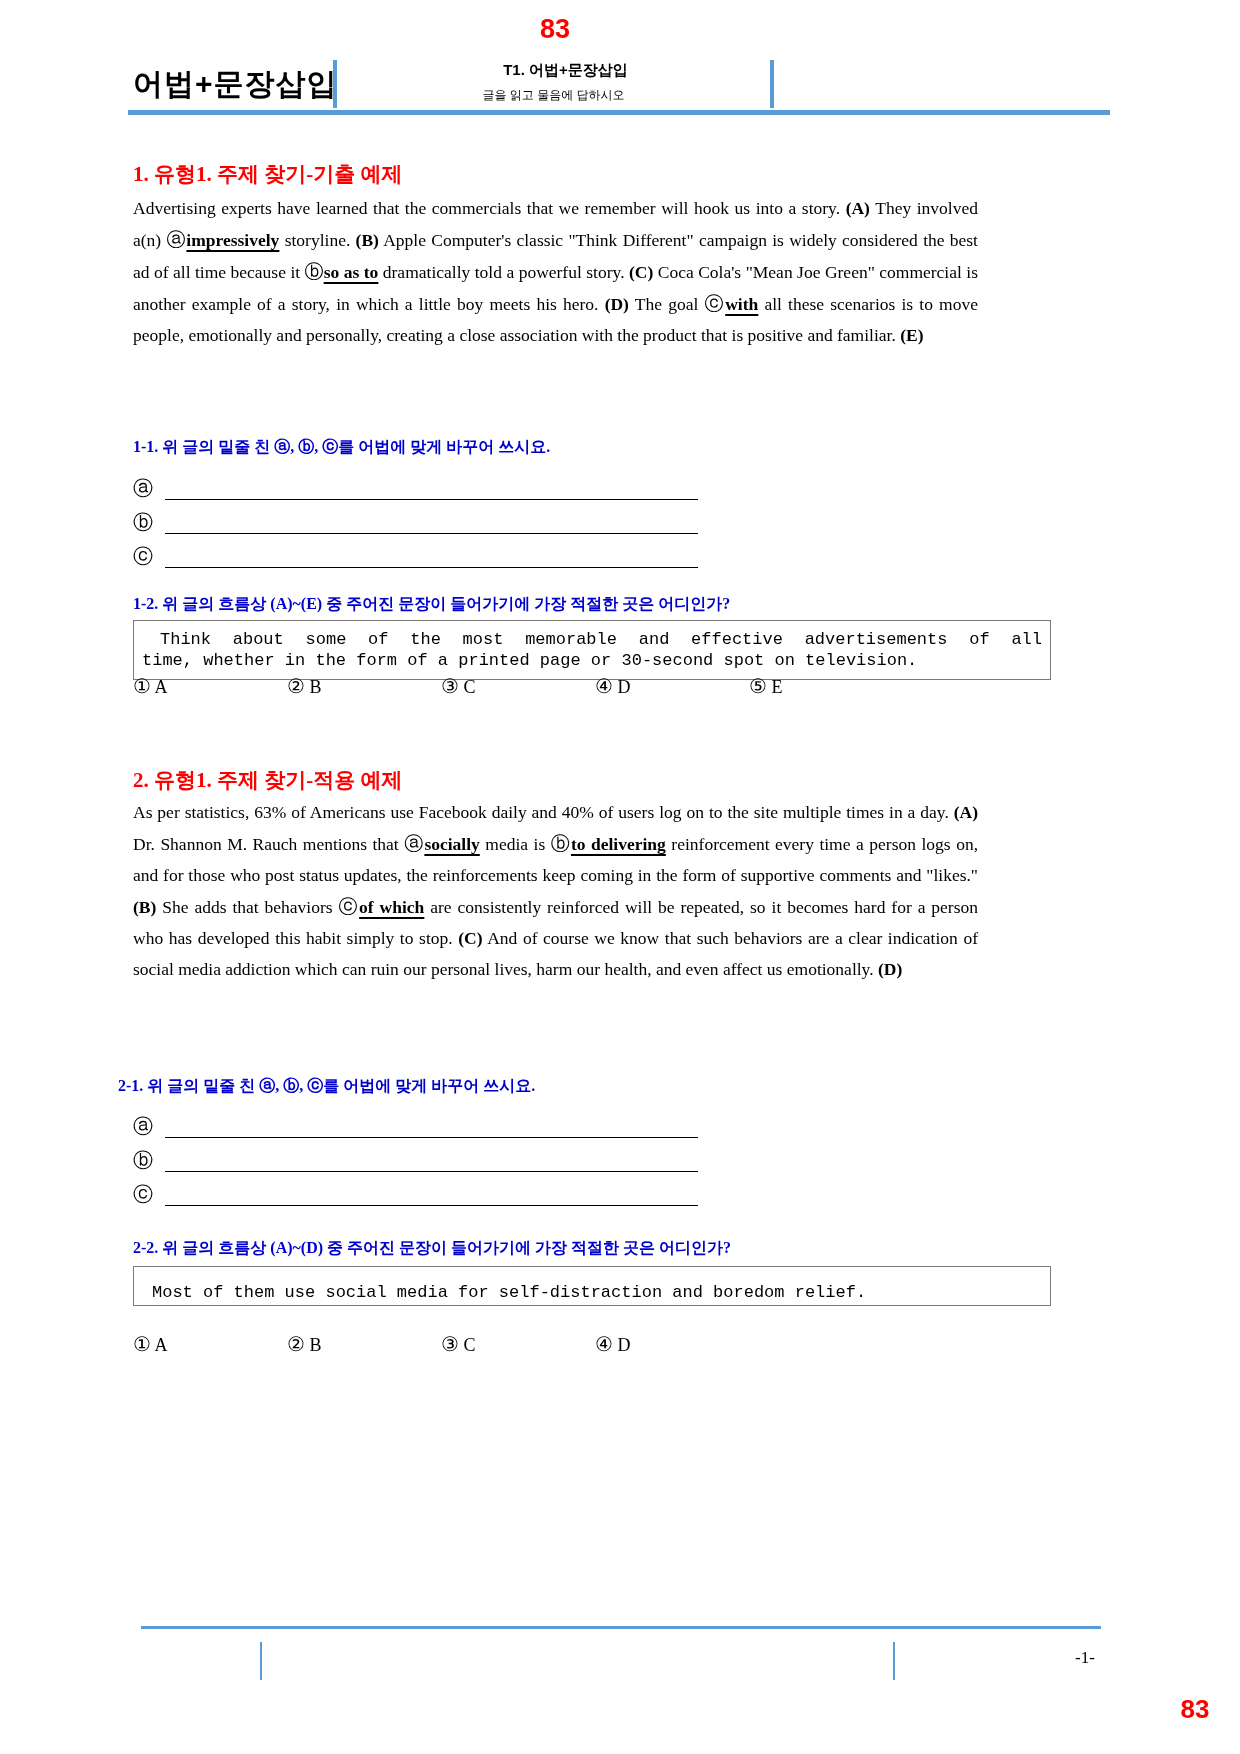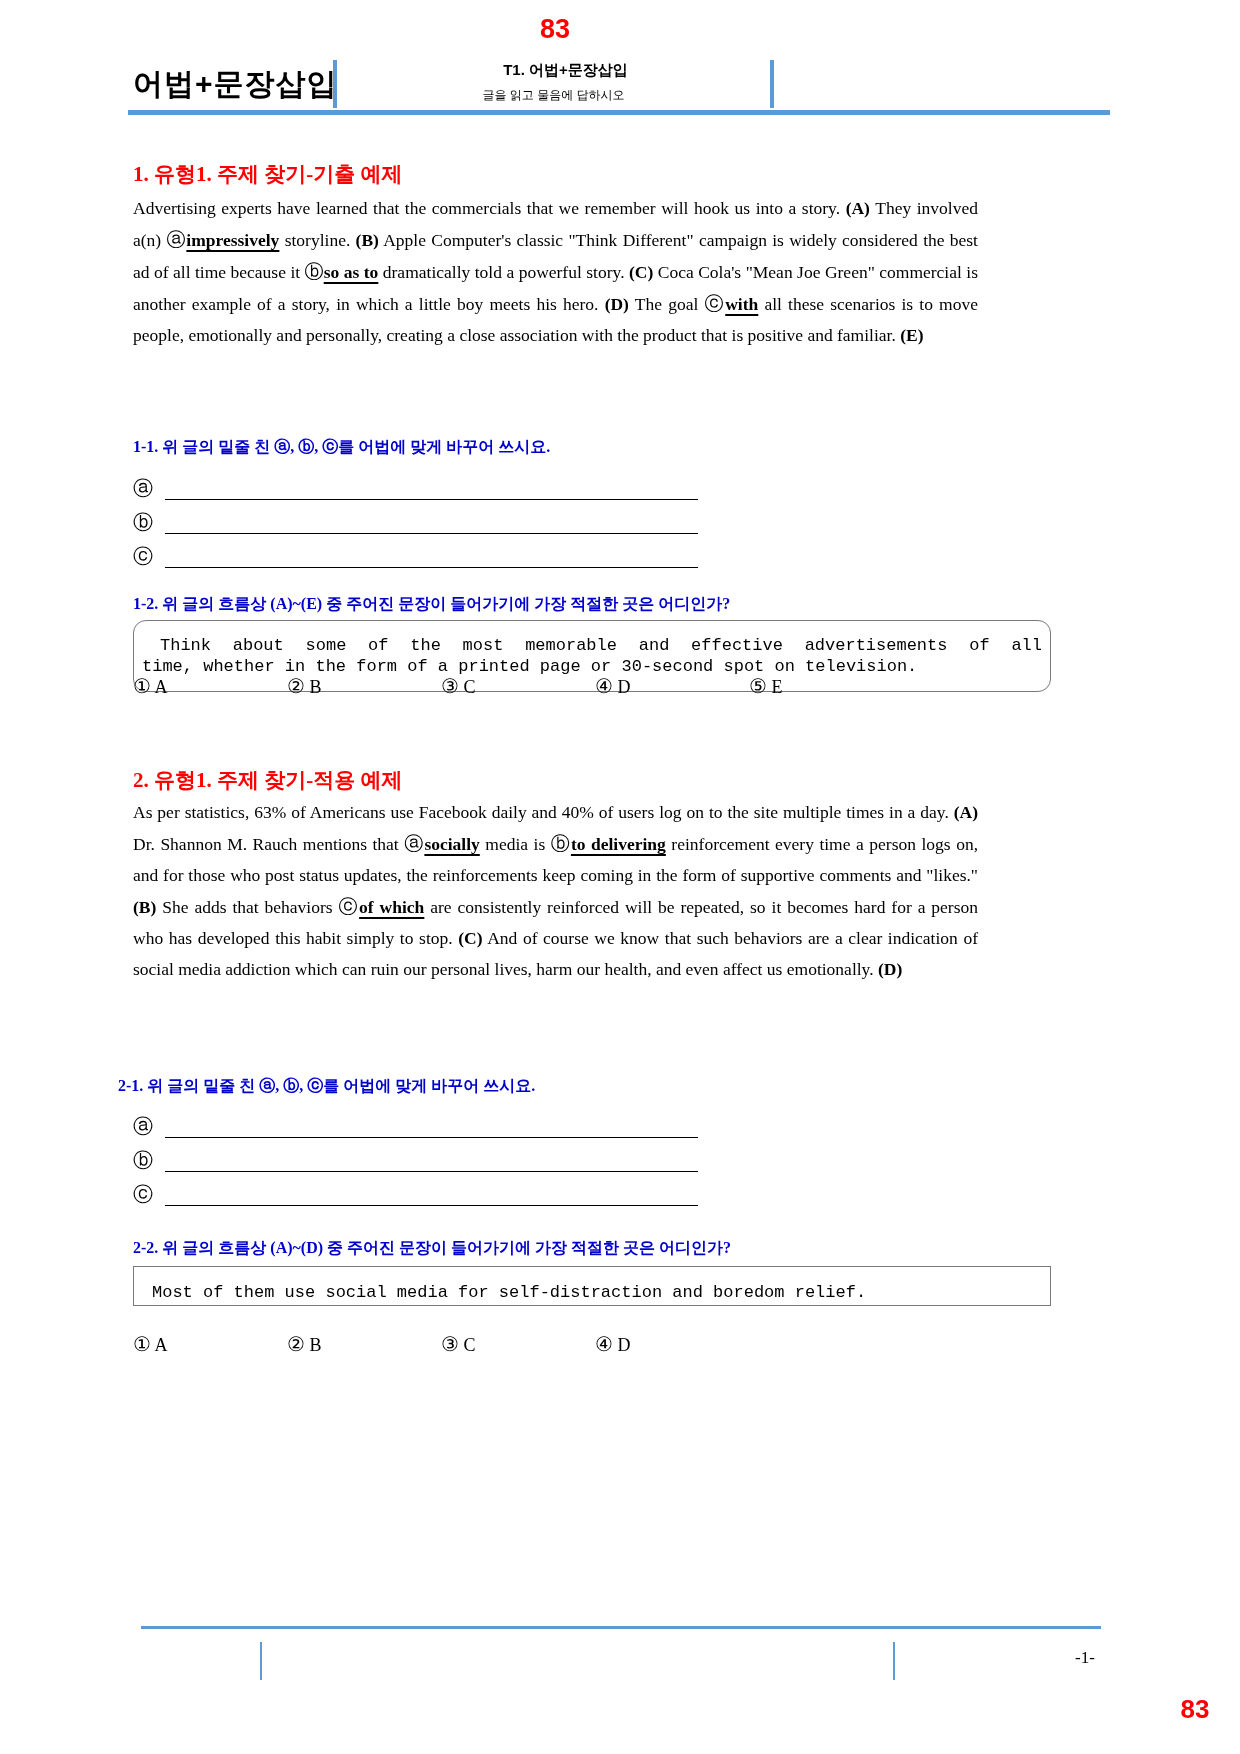--- a/index.html
+++ b/index.html
@@ -48,21 +48,21 @@
   .blanks{display:block;}
   .blanks1{left:133px;top:466px;}
   .blanks2{left:133px;top:1104px;}
   .blank-row{height:34px;display:flex;align-items:flex-end;gap:12px;}
   .circ{font-size:20px;line-height:1;margin-bottom:2px;}
   .blank-line{width:533px;border-bottom:1.5px solid #000;height:26px;}
 
   
   .sent-box{width:918px;border:1px solid #7a7a7a;box-sizing:border-box;
             font-family:"Liberation Mono",monospace;font-size:17px;line-height:21px;}
-  .box1{left:133px;top:620px;padding:14px 8px;border-radius:13px;}
+  .box1{left:133px;top:620px;padding:8px 8px;}
   .box2{left:133px;top:1266px;height:40px;padding:15px 8px 15px 18px;}
   .box-line{text-align:justify;}
   .box-line.stretch{text-align-last:justify;}
   .box1 .box-line:first-child{text-indent:18px;}
 
   
   .options{display:flex;gap:26px;}
   .opts1{left:133px;top:674px;}
   .opts2{left:133px;top:1332px;}
   .opt{width:128px;font-size:18px;}

